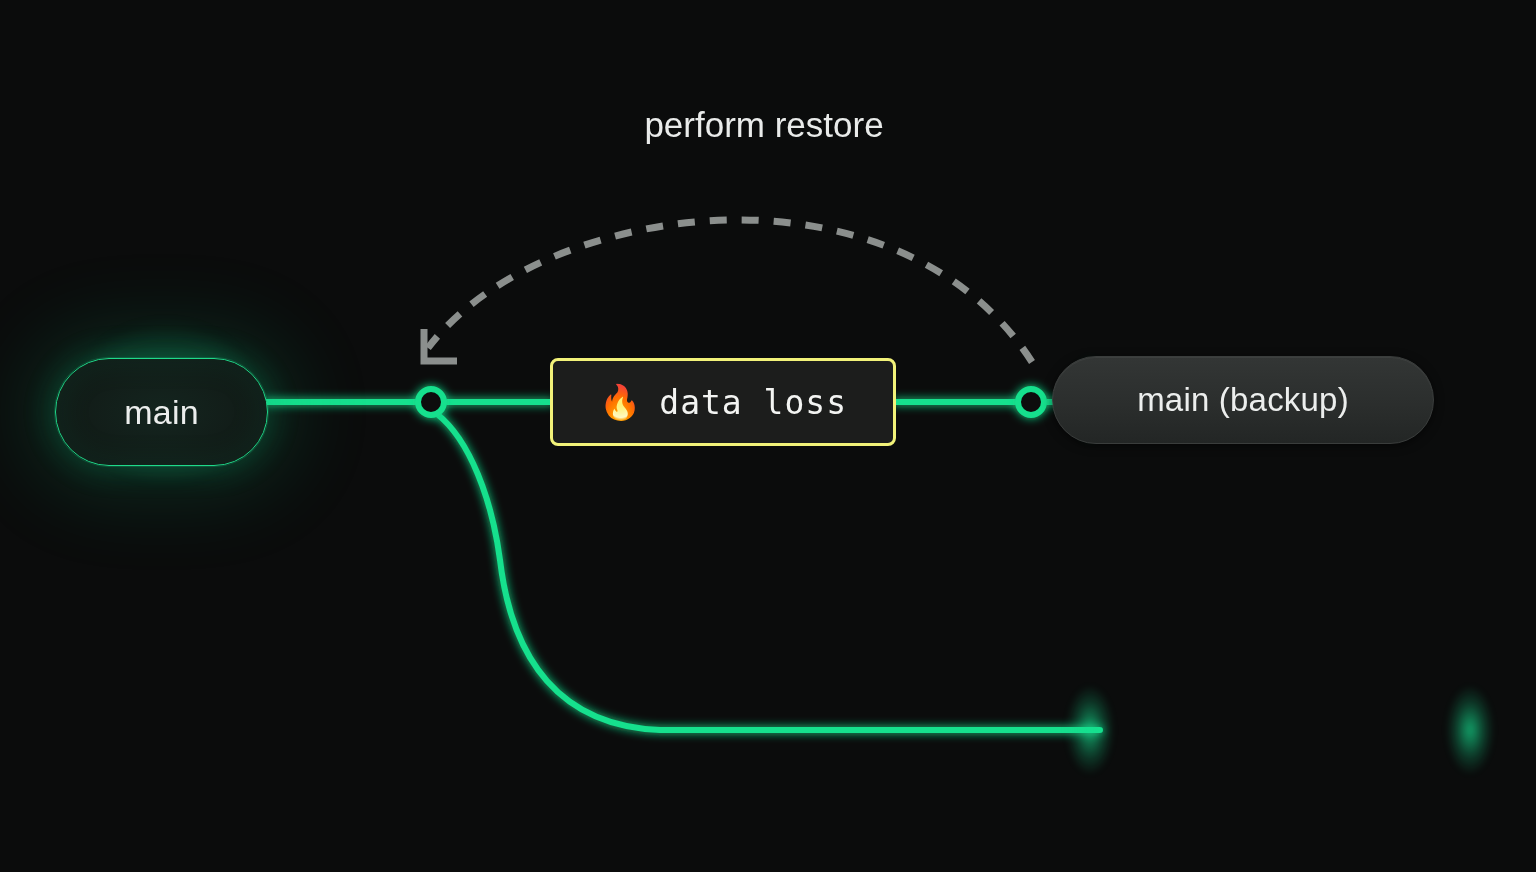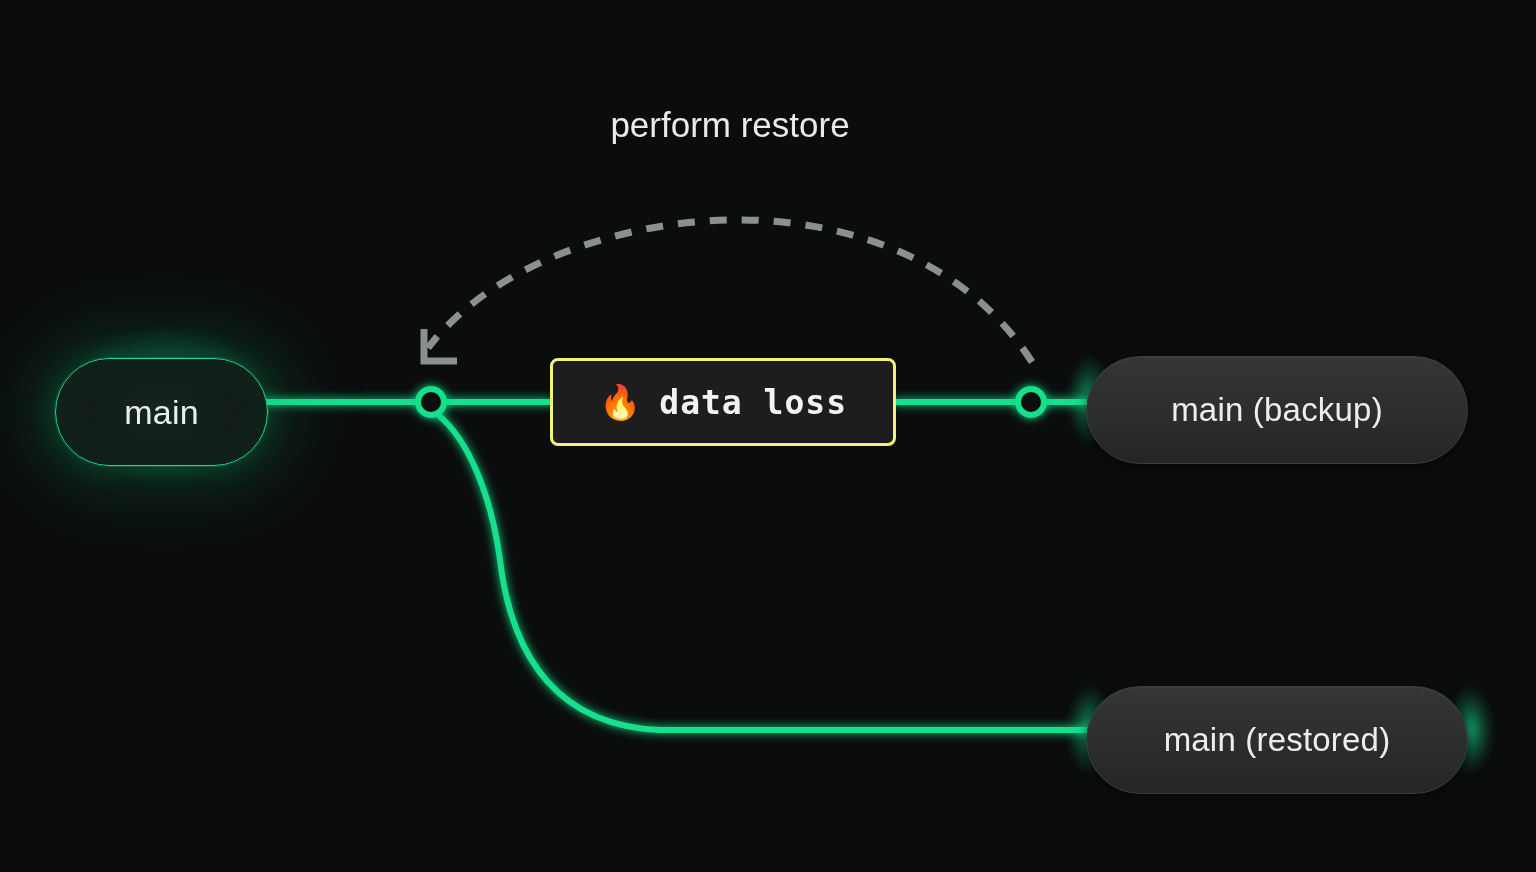--- a/index.html
+++ b/index.html
@@ -59,23 +59,23 @@
     top: 296px;
     width: 248px;
     height: 212px;
     border-radius: 50%;
     background: radial-gradient(closest-side, rgba(20,200,130,.26), rgba(20,200,130,.10) 55%, rgba(20,200,130,0) 78%);
     filter: blur(6px);
     pointer-events: none;
   }
 
   .pill-gray {
-    left: 1086px;
+    left: 1052px;
     width: 382px;
-    height: 108px;
+    height: 88px;
     font-size: 33px;
     border: 1px solid #3a3d3c;
     background: linear-gradient(180deg, #333635 0%, #2b2e2d 55%, #232625 100%);
     box-shadow:
       inset 0 1px 0 rgba(255,255,255,.05),
       0 2px 10px rgba(0,0,0,.55);
   }
   .pill-backup   { top: 356px; }
   .pill-restored { top: 686px; }
 
@@ -109,35 +109,36 @@
     background: #1c1d1c;
   }
   .loss-emoji {
     font-size: 34px;
     line-height: 1;
     font-family: "DejaVu Sans", sans-serif;
   }
   .loss-label {
     font-family: "DejaVu Sans Mono", "Liberation Mono", monospace;
     font-size: 33px;
-    font-weight: 700;
+    font-weight: 400;
     color: #f3f4f2;
     letter-spacing: 1px;
   }
 
   
   .caption {
     position: absolute;
     left: 0;
     top: 102px;
     width: 1460px;
     text-align: center;
     color: #e9ebea;
     font-size: 35px;
     line-height: 46px;
+    padding-left: 34px;
   }
   .caption div { display: block; }
 </style>
 </head>
 <body>
 
 <div id="stage">
 
   <div class="main-halo"></div>
 
@@ -180,21 +181,20 @@
   </svg>
 
   <div class="edge-glow glow-backup-left"></div>
   <div class="edge-glow glow-restored-left"></div>
   <div class="edge-glow glow-restored-right"></div>
 
   <div class="pill pill-main">main</div>
 
   <div class="pill pill-gray pill-backup">main (backup)</div>
 
-  <div class="pill pill-gray pill-restored">main (restored)</div>
 
   <div class="loss-box">
     <span class="loss-emoji">🔥</span>
     <span class="loss-label">data loss</span>
   </div>
 
   <div class="caption">
     <div>perform restore</div>
   </div>
 

